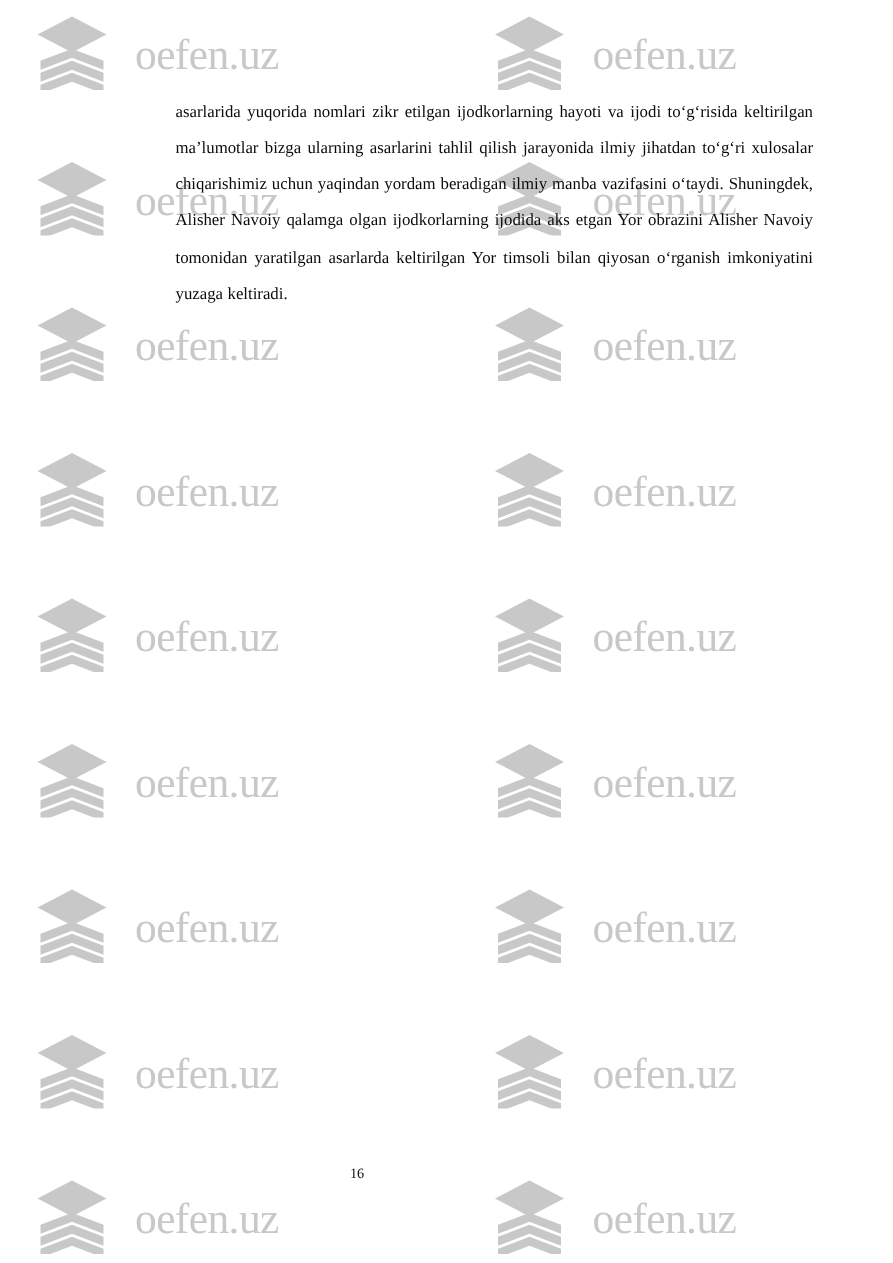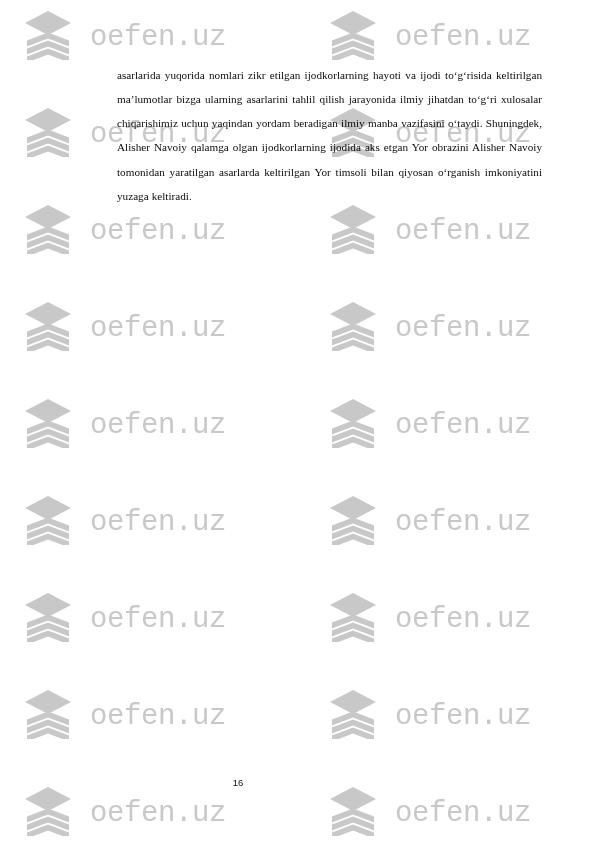--- a/index.html
+++ b/index.html
@@ -35,21 +35,21 @@
     align-items: center;
     white-space: nowrap;
   }
   .wm-logo {
     width: 52px;
     height: 52px;
     flex: 0 0 52px;
     display: block;
   }
   .wm-text {
-    font-family: Liberation Mono, monospace;
+    font-family: Liberation Serif, serif;
     font-size: 29px;
     font-weight: 500;
     letter-spacing: -0.4px;
     color: #c8c8c8;
     margin-left: 16px;
     line-height: 1;
     position: relative;
     top: 3px;
   }
 
@@ -78,21 +78,21 @@
     margin-left: 32px;
     -webkit-font-smoothing: none;
   }
 
   .page-number {
     position: absolute;
     left: 0;
     top: 777px;
     width: 476px;
     text-align: center;
-    font-family: Liberation Sans, sans-serif;
+    font-family: Liberation Serif, serif;
     font-size: 9.5px;
     color: #111111;
     line-height: 12px;
   }
 </style>
 </head>
 <body>
 
 <div class="page">
 

